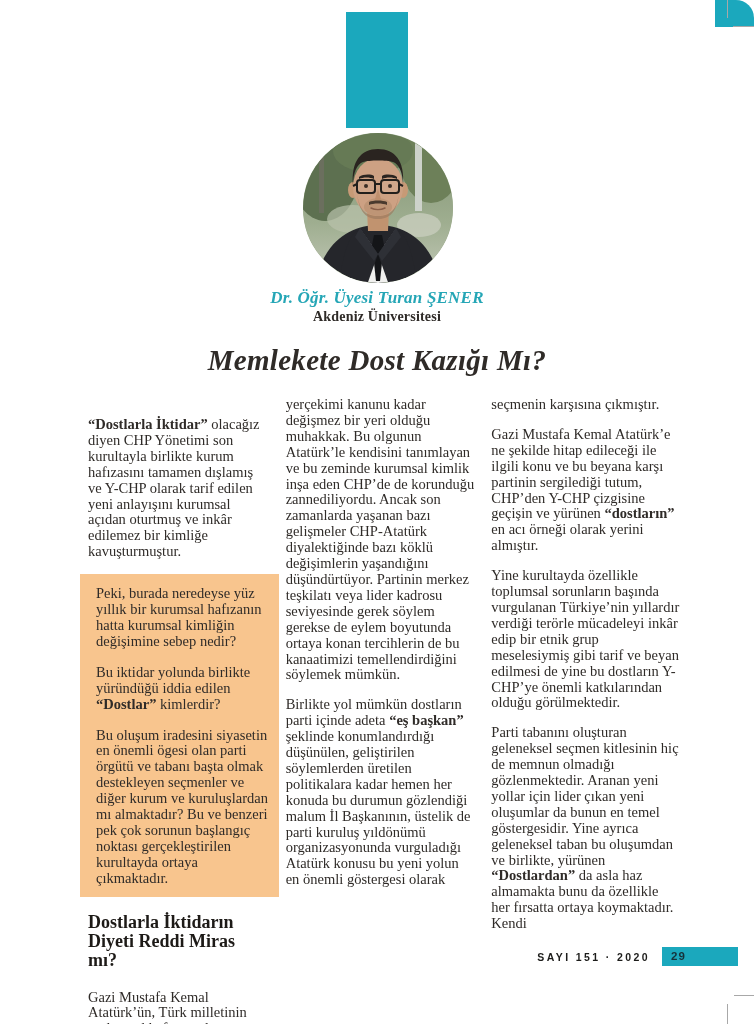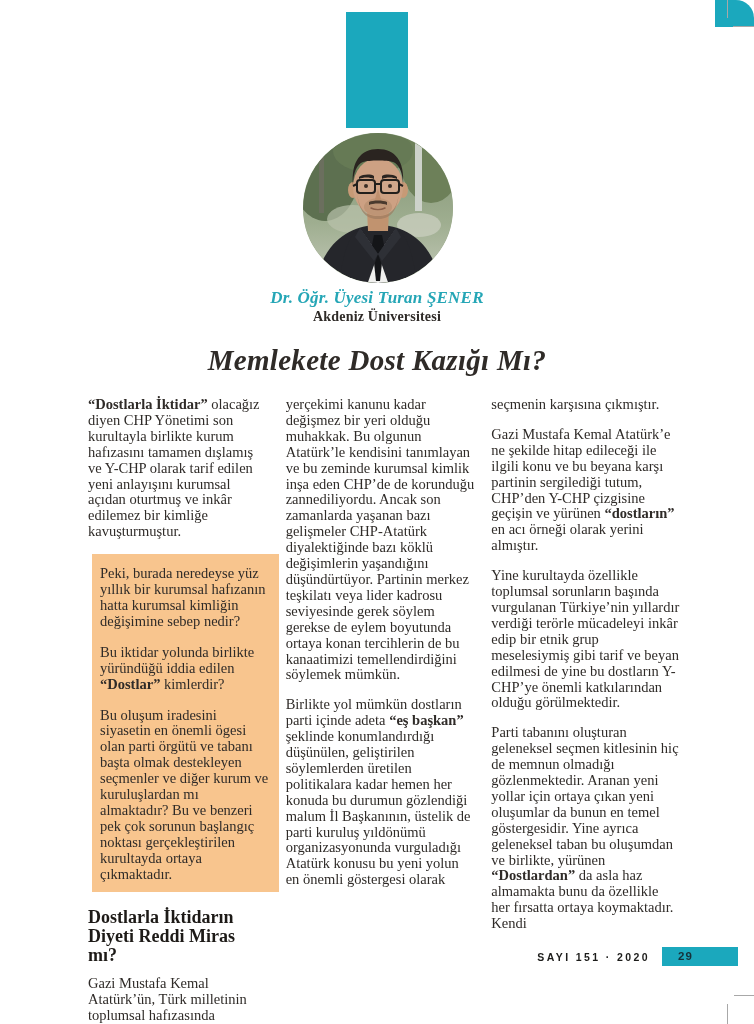--- a/index.html
+++ b/index.html
@@ -33,45 +33,45 @@
   
   .center-line{position:absolute;left:0;width:754px;text-align:center;}
   .author{top:288px;color:#25a6b6;font-weight:bold;font-style:italic;font-size:17px;letter-spacing:.2px;}
   .affil1{top:309px;font-weight:bold;font-size:14px;letter-spacing:.2px;}
   .affil2{top:324px;font-weight:bold;font-size:13.5px;letter-spacing:.2px;}
   .title{top:344px;font-weight:bold;font-style:italic;font-size:29px;letter-spacing:.3px;}
   
   .columns{position:absolute;left:80px;top:397px;width:600px;display:flex;gap:17px;}
   .col{width:190px;font-size:14.5px;line-height:15.9px;}
   .col p{margin:0 0 14px 0;}
-  .col-1 p,.col-1 h3{margin-left:8px;margin-right:2px;}
+  .col-1 p,.col-1 h3{margin-left:8px;margin-right:2px;margin-top:20px;}
   .b{font-weight:bold;}
   .quote-box{
     background:var(--orange);
-    margin:2px -10px 14px 12px;
-    padding:12px 8px 10px 8px;
+    margin:2px -10px 14px 0;
+    padding:12px 8px 10px 16px;
   }
   .quote-box p{margin:0 0 15px 0;}
   .quote-box p:last-child{margin-bottom:0;}
   .col h3{
     font-size:18px;line-height:19px;font-weight:bold;font-style:normal;
     margin-top:16px;margin-bottom:11px;color:#1d1a17;
   }
   
   .footer-issue{
     position:absolute;top:951px;left:500px;width:150px;text-align:right;
     font-family:"Liberation Sans","DejaVu Sans",sans-serif;
     font-size:10.5px;font-weight:bold;letter-spacing:2.4px;color:#1c1c1a;
   }
   .page-badge{
     position:absolute;top:947px;left:662px;width:76px;height:19px;
     background:var(--teal);color:#16313a;
     font-family:"Liberation Sans","DejaVu Sans",sans-serif;
     font-size:11.5px;font-weight:bold;line-height:19px;
-    padding-left:16px;box-sizing:border-box;letter-spacing:1px;
+    padding-left:9px;box-sizing:border-box;letter-spacing:1px;
   }
 </style>
 </head>
 <body>
 
 <div class="page">
 
   <div class="top-bar"></div>
 
   <div class="corner-tab"></div>
@@ -166,21 +166,21 @@
 
     <div class="col col-2">
       <p>yerçekimi kanunu kadar değişmez bir yeri olduğu muhakkak. Bu olgunun Atatürk’le kendisini tanımlayan ve bu zeminde kurumsal kimlik inşa eden CHP’de de korunduğu zannediliyordu. Ancak son zamanlarda yaşanan bazı gelişmeler CHP-Atatürk diyalektiğinde bazı köklü değişimlerin yaşandığını düşündürtüyor. Partinin merkez teşkilatı veya lider kadrosu seviyesinde gerek söylem gerekse de eylem boyutunda ortaya konan tercihlerin de bu kanaatimizi temellendirdiğini söylemek mümkün.</p>
       <p><span>Birlikte yol mümkün dostların parti içinde adeta </span><span class="b">“eş başkan”</span><span> şeklinde konumlandırdığı düşünülen, geliştirilen söylemlerden üretilen politikalara kadar hemen her konuda bu durumun gözlendiği malum İl Başkanının, üstelik de parti kuruluş yıldönümü organizasyonunda vurguladığı Atatürk konusu bu yeni yolun en önemli göstergesi olarak</span></p>
     </div>
 
     <div class="col col-3">
       <p>seçmenin karşısına çıkmıştır.</p>
       <p><span>Gazi Mustafa Kemal Atatürk’e ne şekilde hitap edileceği ile ilgili konu ve bu beyana karşı partinin sergilediği tutum, CHP’den Y-CHP çizgisine geçişin ve yürünen </span><span class="b">“dostların”</span><span> en acı örneği olarak yerini almıştır.</span></p>
       <p>Yine kurultayda özellikle toplumsal sorunların başında vurgulanan Türkiye’nin yıllardır verdiği terörle mücadeleyi inkâr edip bir etnik grup meselesiymiş gibi tarif ve beyan edilmesi de yine bu dostların Y-CHP’ye önemli katkılarından olduğu görülmektedir.</p>
-      <p><span>Parti tabanını oluşturan geleneksel seçmen kitlesinin hiç de memnun olmadığı gözlenmektedir. Aranan yeni yollar için ortaya çıkan yeni oluşumlar da bunun en temel göstergesidir. Yine ayrıca geleneksel taban bu oluşumdan ve birlikte, yürünen </span><span class="b">“Dostlardan”</span><span> da asla haz almamakta bunu da özellikle her fırsatta ortaya koymaktadır. Kendi</span></p>
+      <p><span>Parti tabanını oluşturan geleneksel seçmen kitlesinin hiç de memnun olmadığı gözlenmektedir. Aranan yeni yollar için lider çıkan yeni oluşumlar da bunun en temel göstergesidir. Yine ayrıca geleneksel taban bu oluşumdan ve birlikte, yürünen </span><span class="b">“Dostlardan”</span><span> da asla haz almamakta bunu da özellikle her fırsatta ortaya koymaktadır. Kendi</span></p>
     </div>
 
   </div>
 
   <div class="footer-issue">SAYI 151 · 2020</div>
   <div class="page-badge">29</div>
 
 </div>
 
 </body></html>

